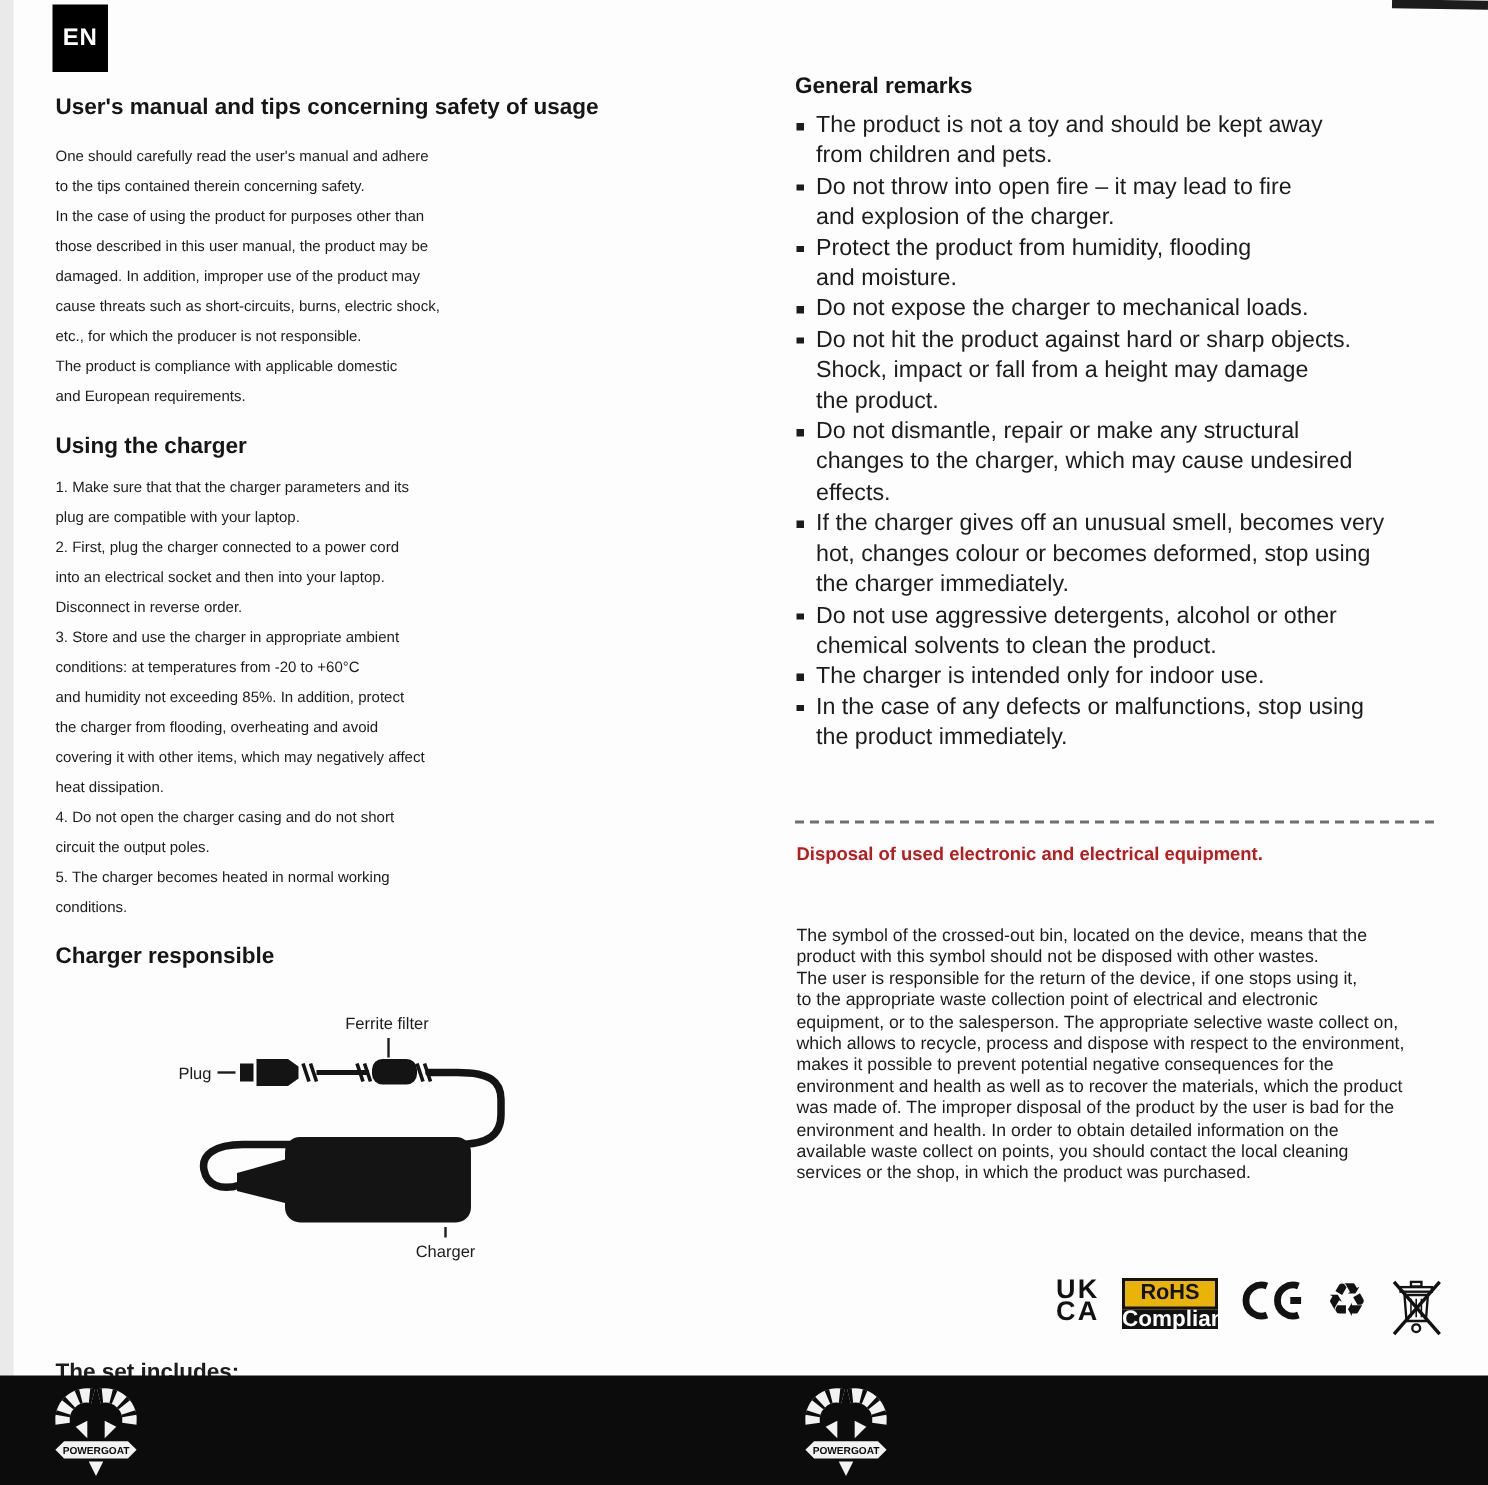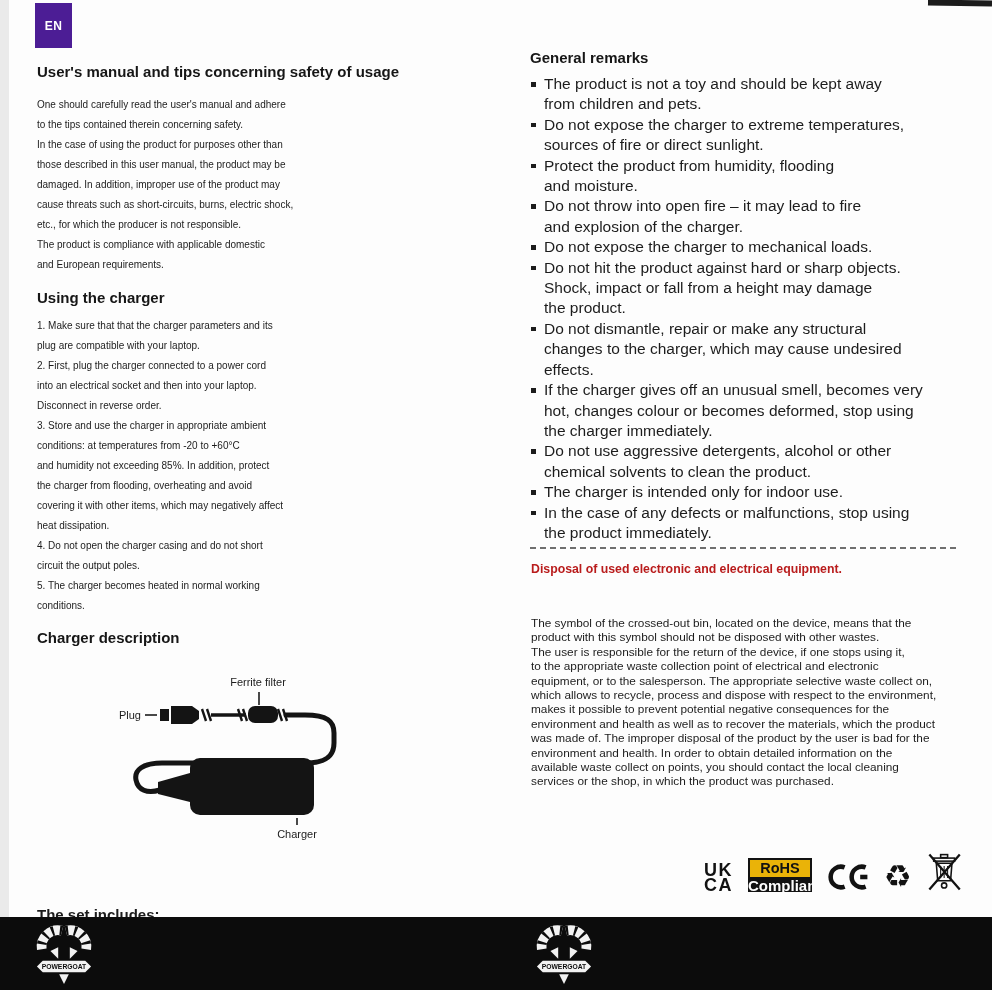--- a/index.html
+++ b/index.html
@@ -6,21 +6,21 @@
   .page {
     position:relative; width:992px; height:990px; margin:0 auto;
     background:#fdfdfd; overflow:hidden;
     font-family:"Liberation Sans", sans-serif; color:#1c1c1c;
   }
   .scan-edge-left { position:absolute; left:0; top:0; width:9px; height:100%; background:#eaeaea; }
   .scan-smudge-top { position:absolute; right:0; top:0; width:64px; height:6px; background:#1c1c1c; transform:rotate(0.8deg); }
 
   .en-badge {
     position:absolute; left:35px; top:3px; width:37px; height:45px;
-    background:#4c1d95; color:#ffffff; font-weight:bold; font-size:12px;
+    background:#000000; color:#ffffff; font-weight:bold; font-size:16px;
     display:flex; align-items:center; justify-content:center; letter-spacing:0.5px;
   }
 
   
   .left-col { position:absolute; left:37px; top:62px; width:436px; }
   .h-title { font-size:15px; font-weight:bold; margin:0 0 14px 0; line-height:19px; color:#161616; }
   .h-section { font-size:15px; font-weight:bold; margin:13px 0 9px 0; line-height:19px; color:#161616; }
   .body-text { font-size:10px; line-height:20px; margin:0; white-space:pre-line; }
 
   .diagram { position:absolute; left:100px; top:666px; }
@@ -36,21 +36,21 @@
   .right-col { position:absolute; left:530px; top:48px; width:430px; }
   .remarks { list-style:none; margin:7px 0 0 0; padding:0; font-size:15.5px; line-height:20.4px; }
   .remarks li { position:relative; padding-left:14px; white-space:pre-line; }
   .remarks li::before { content:""; position:absolute; left:1px; top:8px; width:4.5px; height:4.5px; background:#1c1c1c; }
 
   .divider { position:absolute; left:530px; top:547px; width:426px; border:0; border-top:2px dashed #6f6f6f; margin:0; }
   .disposal-heading { position:absolute; left:531px; top:562px; width:430px; font-size:12.3px; font-weight:bold; margin:0; color:#b91c1c; }
   .disposal-text { position:absolute; left:531px; top:616px; width:432px; font-size:11.8px; line-height:14.4px; margin:0; white-space:pre-line; }
 
   
-  .cert-row { position:absolute; left:704px; top:852px; display:flex; align-items:flex-end; gap:15px; }
+  .cert-row { position:absolute; left:704px; top:852px; display:flex; align-items:flex-start; gap:15px; }
   .ukca { font-weight:bold; font-size:18px; line-height:14.5px; letter-spacing:1.5px; color:#121212; text-align:center; }
   .rohs { width:64px; text-align:center; }
   .rohs-top { border:2px solid #121212; background:#eab308; color:#121212; font-weight:bold; font-size:14.5px; line-height:17px; }
   .rohs-bottom { background:#121212; color:#fdfdfd; font-size:15px; line-height:13px; font-weight:bold; }
   .recycle-glyph { font-size:31px; line-height:31px; color:#121212; font-family:"DejaVu Sans", sans-serif; }
 
   
   .footer-bar { position:absolute; left:0; top:917px; width:992px; height:73px; background:#0c0c0c; }
   .goat-logo { position:absolute; top:4px; }
   .goat-logo.first { left:35px; }
@@ -88,21 +88,21 @@
 3. Store and use the charger in appropriate ambient
 conditions: at temperatures from -20 to +60°C
 and humidity not exceeding 85%. In addition, protect
 the charger from flooding, overheating and avoid
 covering it with other items, which may negatively affect
 heat dissipation.
 4. Do not open the charger casing and do not short
 circuit the output poles.
 5. The charger becomes heated in normal working
 conditions.</p>
-    <h2 class="h-section" style="margin-top:12px;">Charger description</h2>
+    <h2 class="h-section" style="margin-top:12px;">Charger responsible</h2>
   </div>
 
   <svg class="diagram" width="360" height="178" viewBox="0 0 360 178">
 
     <text x="158" y="20" text-anchor="middle">Ferrite filter</text>
     <line x1="159" y1="26" x2="159" y2="39" stroke="#1c1c1c" stroke-width="1.6"></line>
 
     <text x="41" y="53" text-anchor="end">Plug</text>
     <line x1="45" y1="49" x2="57" y2="49" stroke="#1c1c1c" stroke-width="1.6"></line>
 
@@ -135,26 +135,24 @@
         <span class="inc-item">Instruction manual</span>
       </span>
   </div>
 
   <div class="right-col">
     <h2 class="h-section" style="margin:0;">General remarks</h2>
     <ul class="remarks">
 
     <li>The product is not a toy and should be kept away
 from children and pets.</li>
-        <li>Do not expose the charger to extreme temperatures,
-sources of fire or direct sunlight.</li>
+        <li>Do not throw into open fire – it may lead to fire
+and explosion of the charger.</li>
         <li>Protect the product from humidity, flooding
 and moisture.</li>
-        <li>Do not throw into open fire – it may lead to fire
-and explosion of the charger.</li>
         <li>Do not expose the charger to mechanical loads.</li>
         <li>Do not hit the product against hard or sharp objects.
 Shock, impact or fall from a height may damage
 the product.</li>
         <li>Do not dismantle, repair or make any structural
 changes to the charger, which may cause undesired
 effects.</li>
         <li>If the charger gives off an unusual smell, becomes very
 hot, changes colour or becomes deformed, stop using
 the charger immediately.</li>

